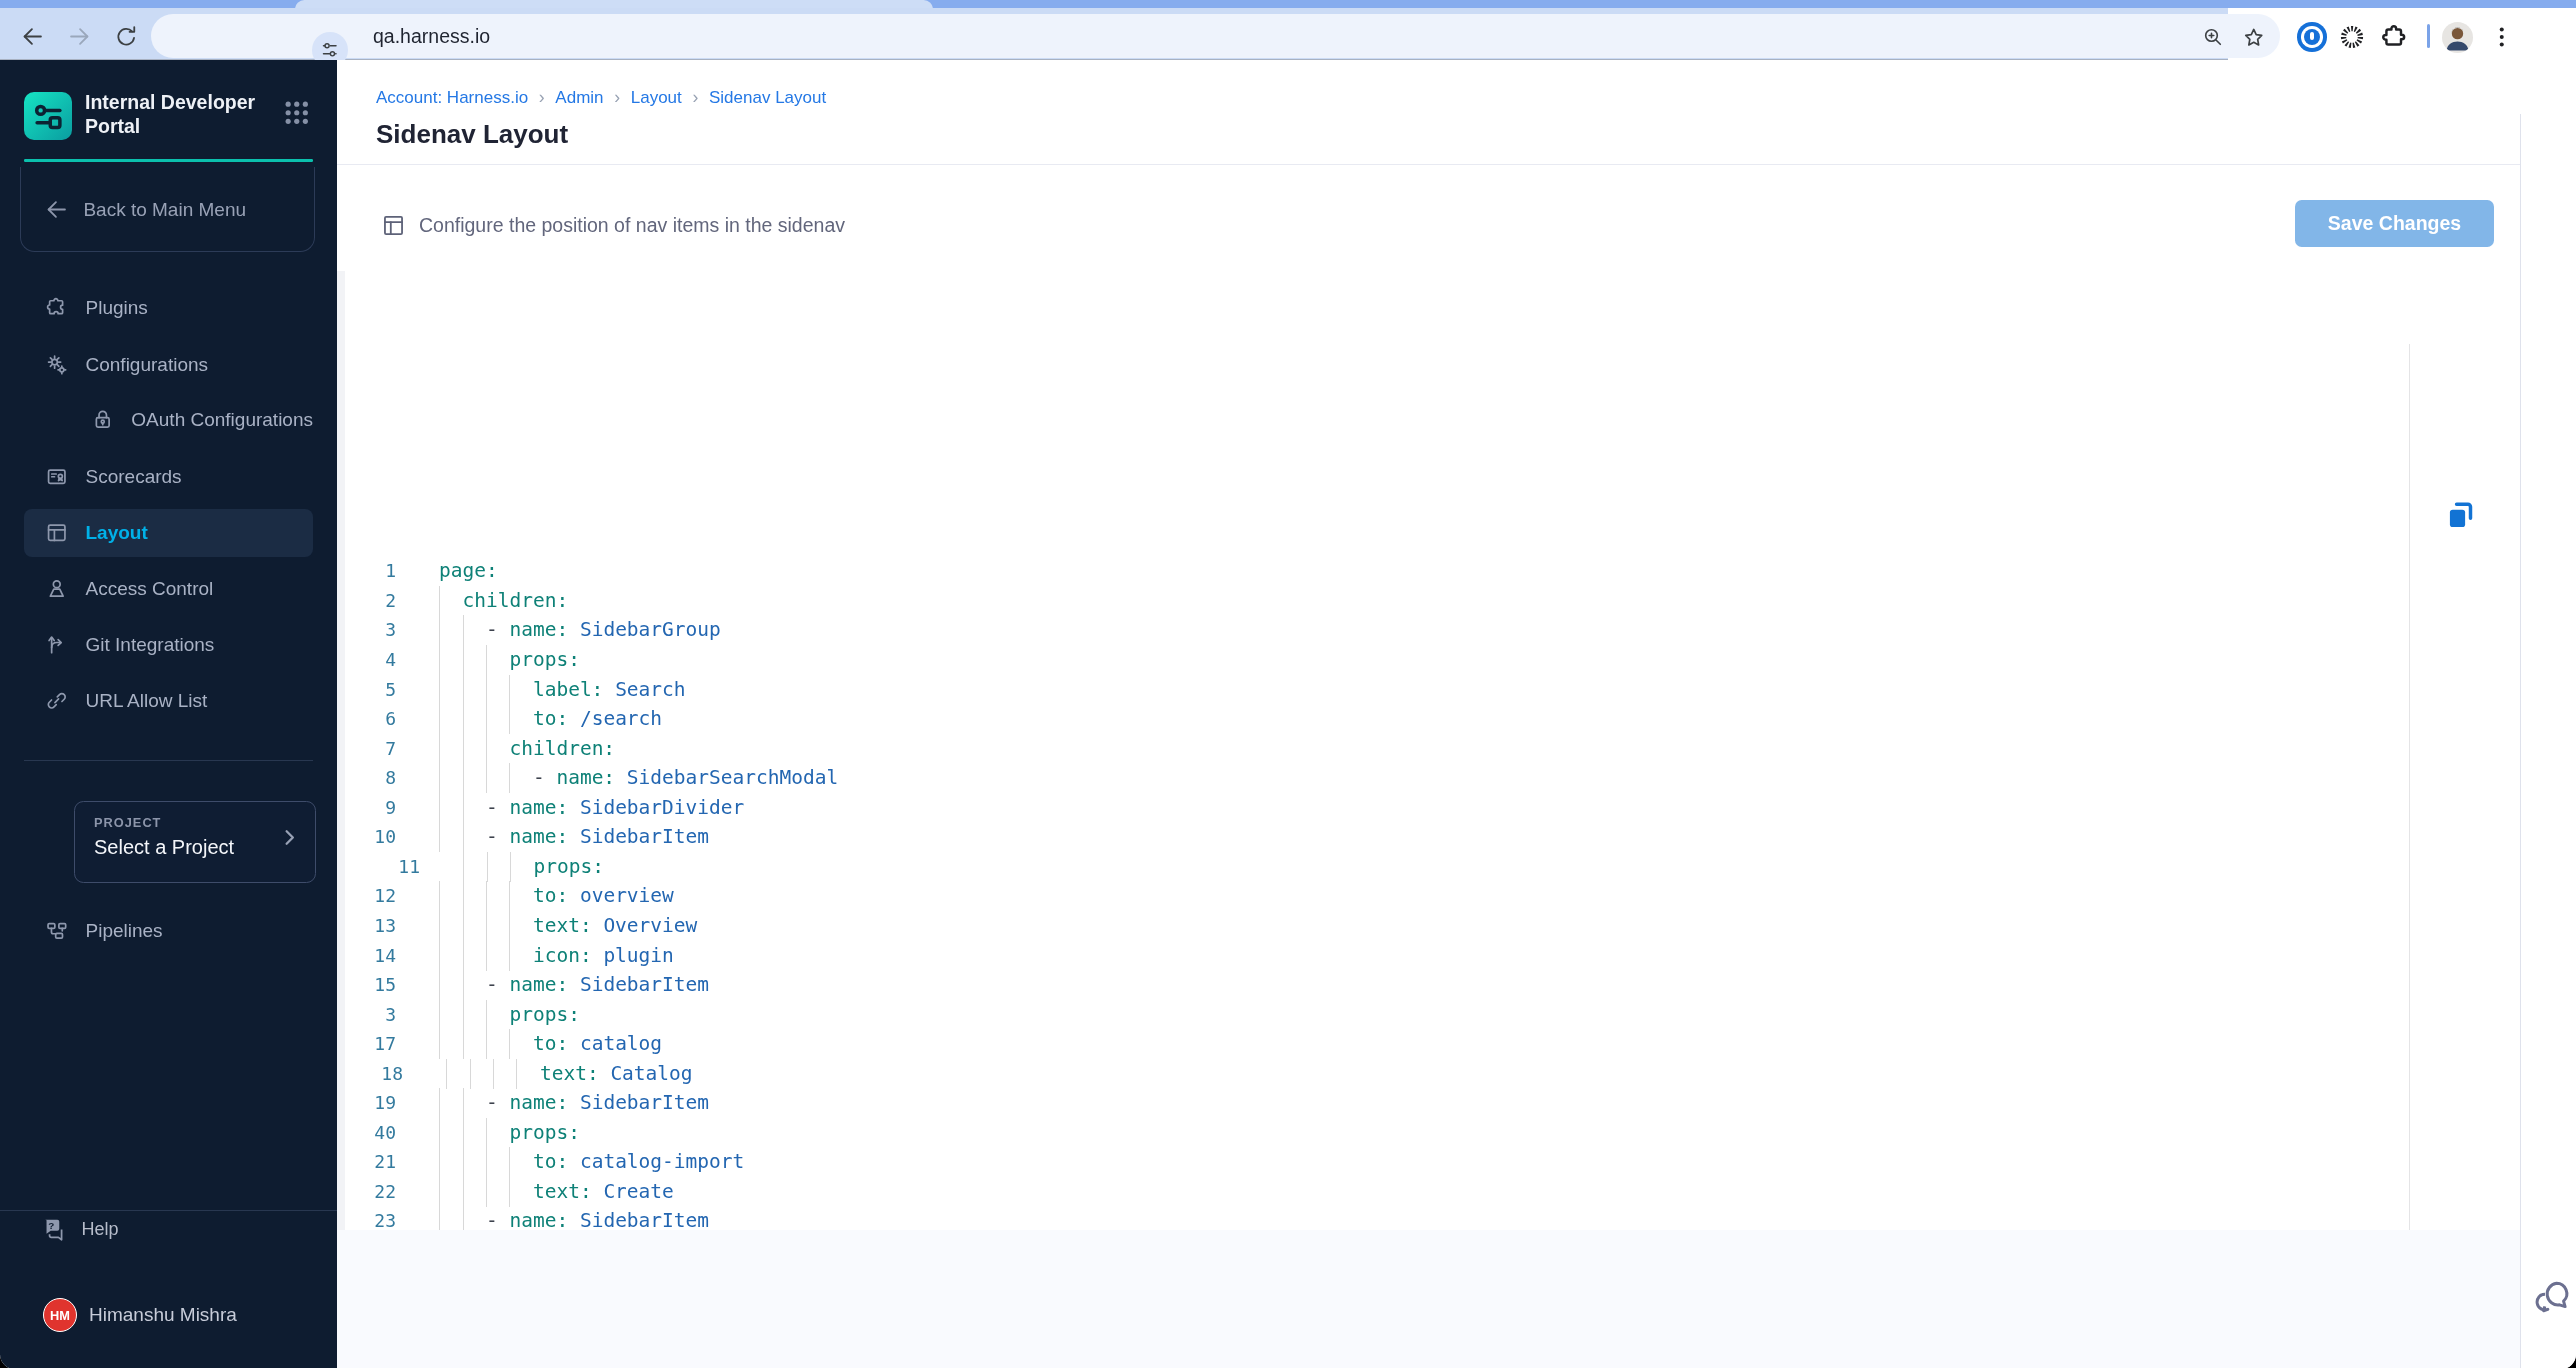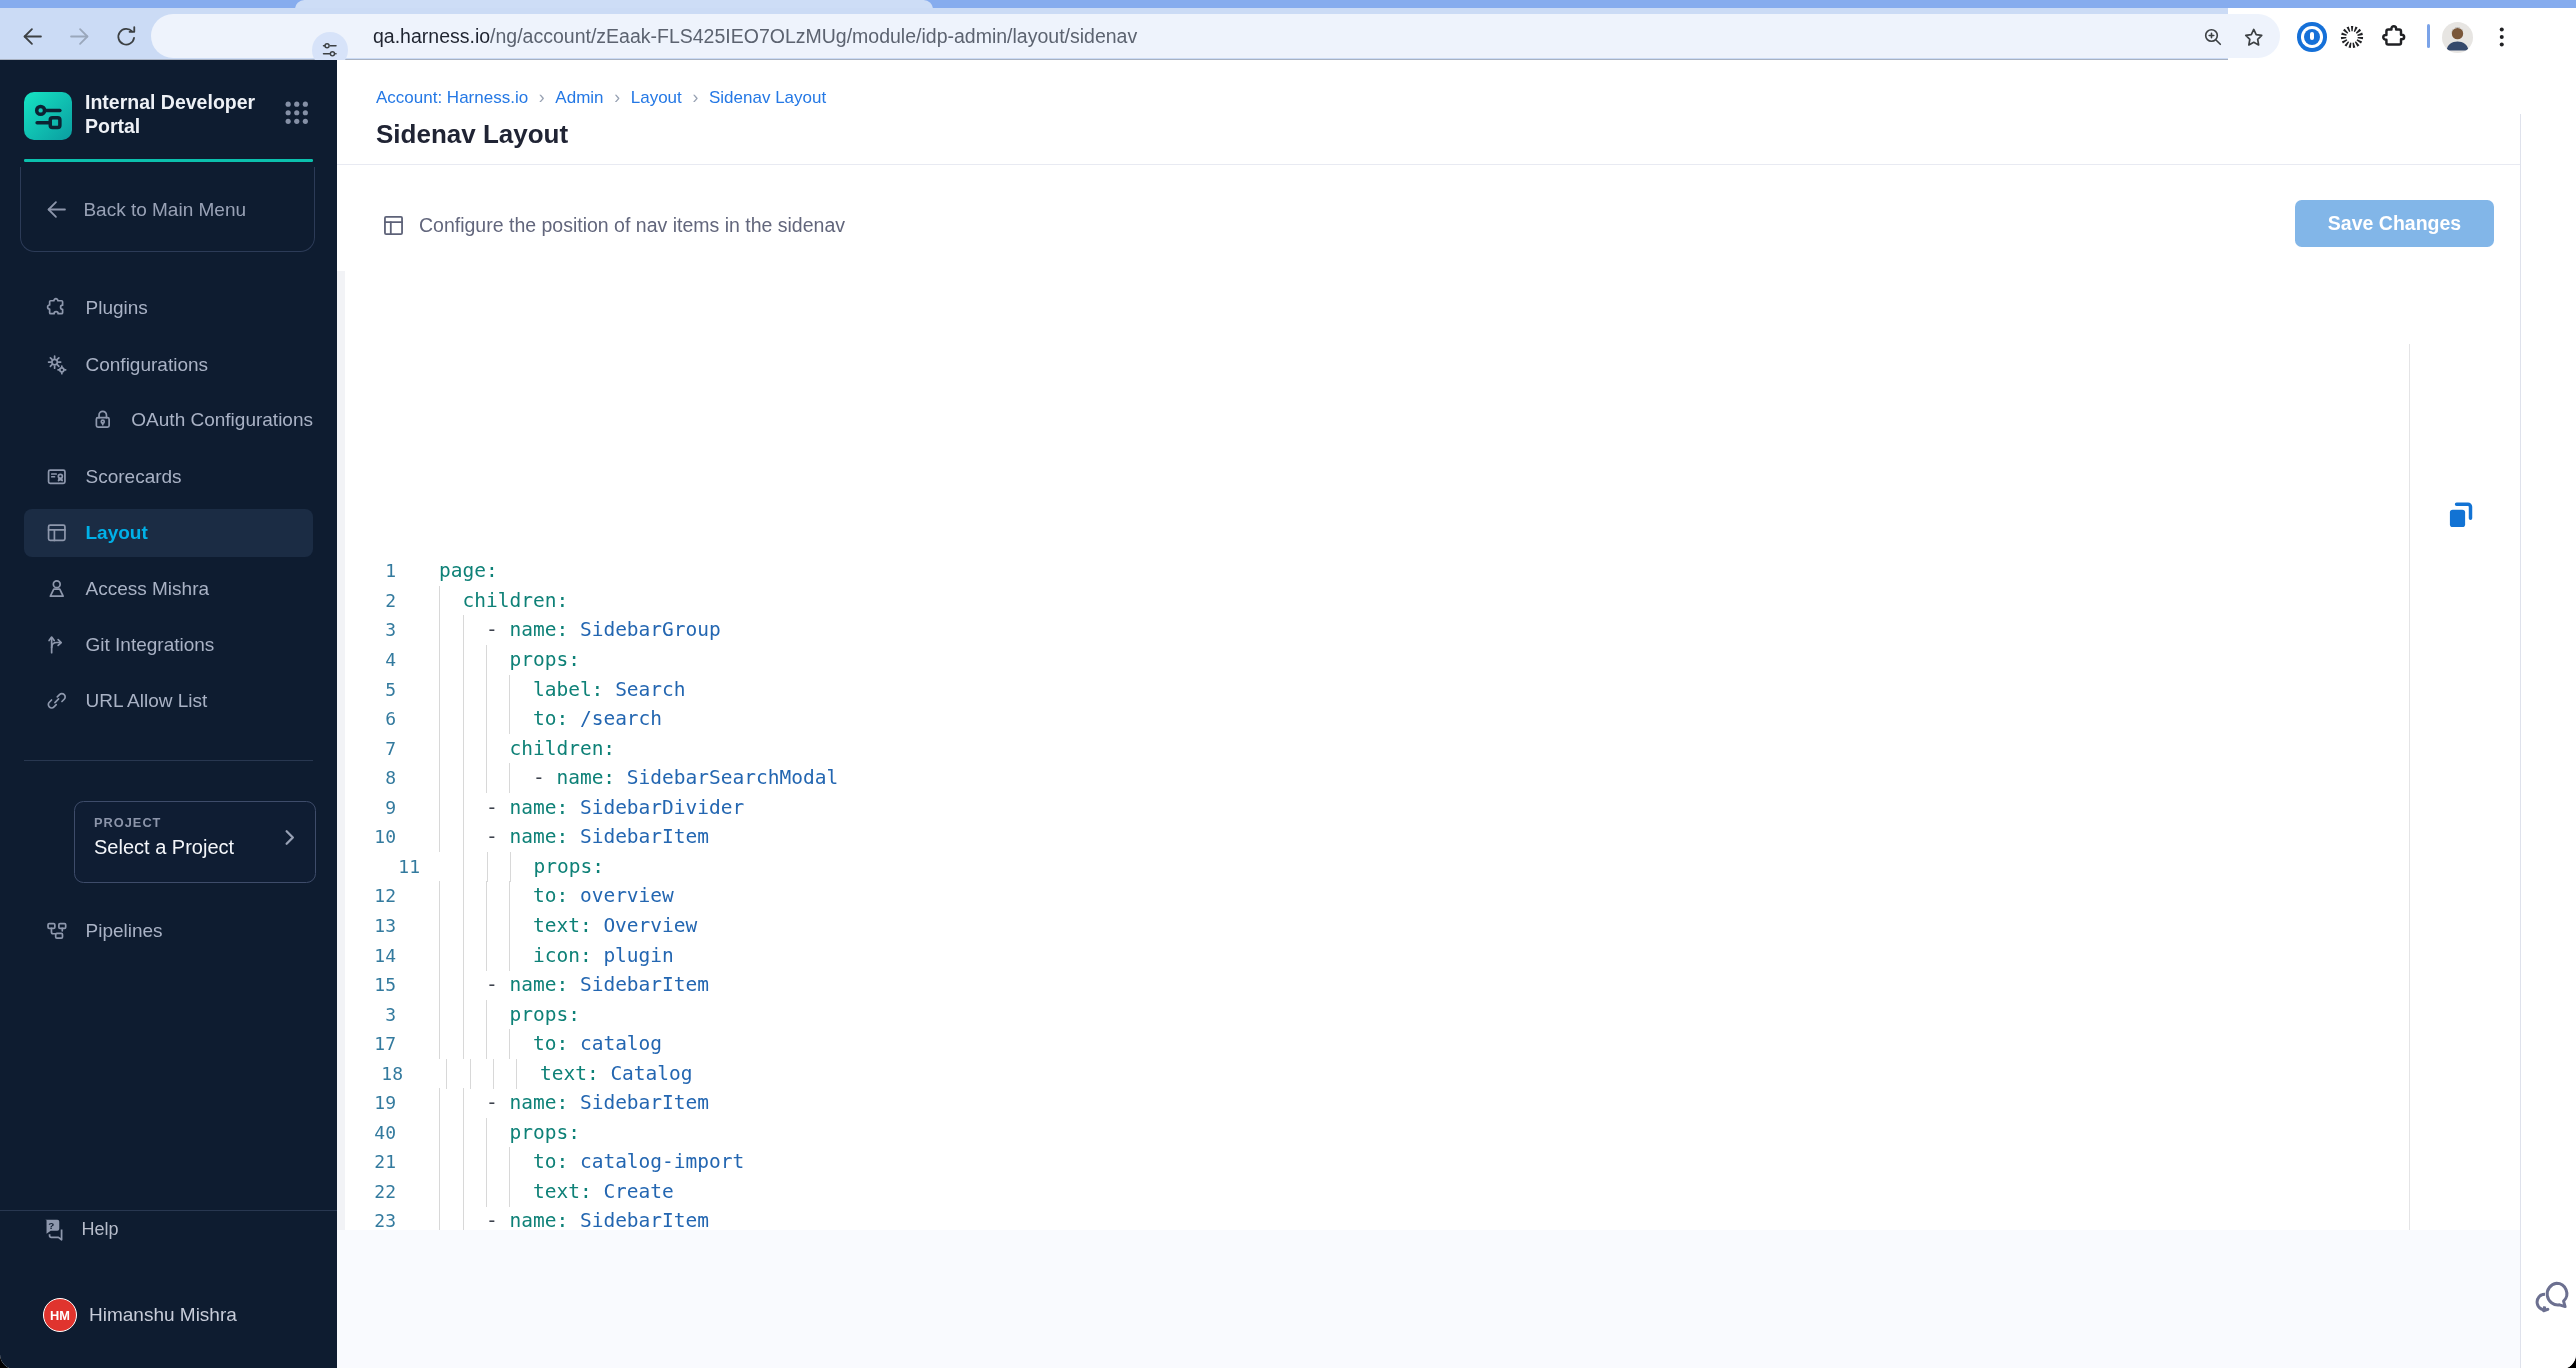--- a/index.html
+++ b/index.html
@@ -126,21 +126,20 @@
               <path d="M12.6 7.5h6.4"></path>
               <path d="M5 7.5h1.5"></path>
               <circle cx="15" cy="16.5" r="2.3"></circle>
               <path d="M5 16.5h6.8"></path>
               <path d="M18.6 16.5H19"></path>
             </svg>
           </span>
       </div>
       <div id="url-text" class="abs">
           <b>qa.harness.io</b>
-          <span>/ng/account/zEaak-FLS425IEO7OLzMUg/module/idp-admin/layout/sidenav</span>
         </div>
       <span id="zoom-btn" class="abs cicon">
           <svg viewBox="0 0 24 24" fill="none" stroke="currentColor" stroke-width="1.6" stroke-linecap="round" stroke-linejoin="round">
             <circle cx="10.5" cy="10.5" r="5.8"></circle>
             <path d="M15 15l4.3 4.3"></path>
             <path d="M10.5 8.2v4.6M8.2 10.5h4.6"></path>
           </svg>
         </span>
       <span id="star-btn" class="abs cicon">
           <svg viewBox="0 0 24 24" fill="none" stroke="currentColor" stroke-width="1.6" stroke-linecap="round" stroke-linejoin="round">
@@ -272,21 +271,21 @@
           </span>
           <span class="nav-label">Layout</span>
         </div>
         <div class="nav-item" style="top: 505px;">
           <span class="nico">
             <svg viewBox="0 0 24 24" fill="none" stroke="currentColor" stroke-width="1.6" stroke-linecap="round" stroke-linejoin="round">
               <circle cx="12" cy="7.8" r="3.2"></circle>
               <path d="M6 19l3.2-6.6h5.6L18 19z"></path>
             </svg>
           </span>
-          <span class="nav-label">Access Mishra</span>
+          <span class="nav-label">Access Control</span>
         </div>
         <div class="nav-item" style="top: 561px;">
           <span class="nico">
             <svg viewBox="0 0 24 24" fill="none" stroke="currentColor" stroke-width="1.6" stroke-linecap="round" stroke-linejoin="round">
               <path d="M7.2 19.5V5.8"></path>
               <path d="M4.8 8 7.2 4.8 9.6 8"></path>
               <path d="M7.2 14.5c0-3.4 1.8-4.6 5-4.6h3.4"></path>
               <path d="M13.3 7.2l2.9 2.7-2.9 2.7"></path>
             </svg>
           </span>

